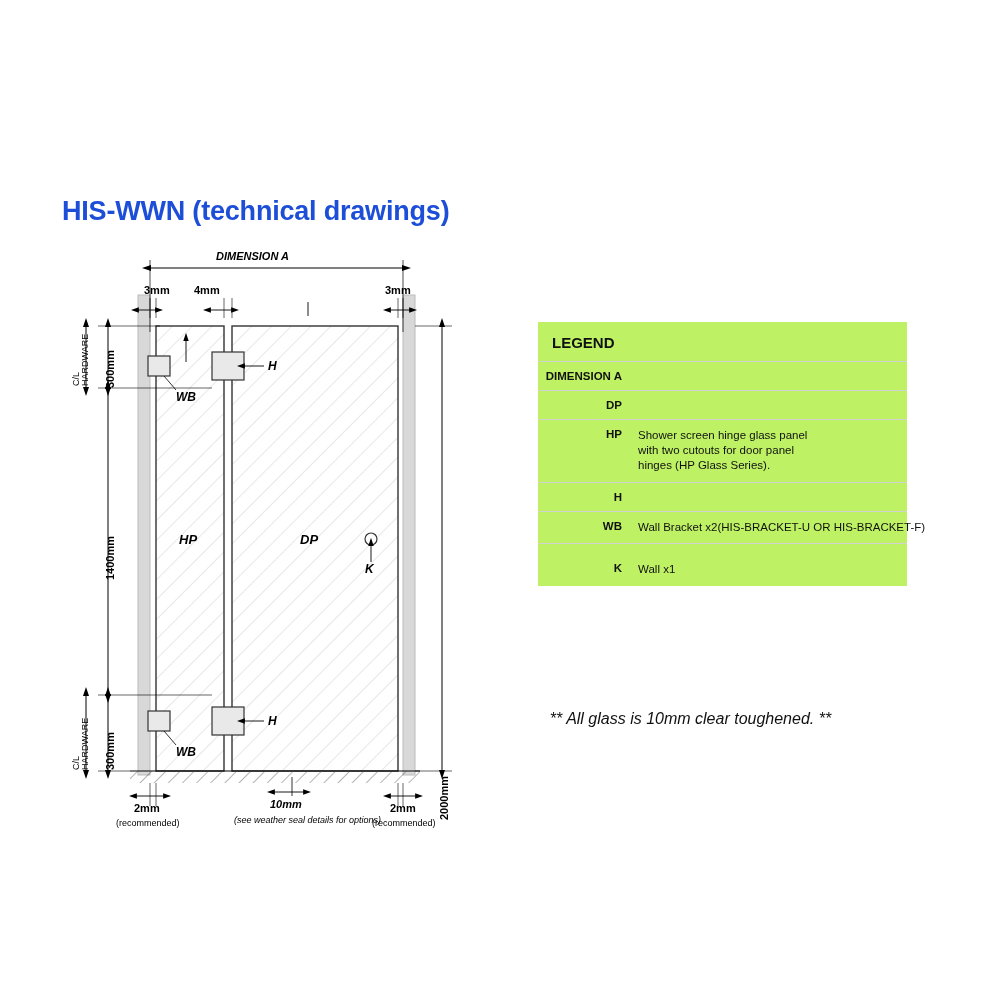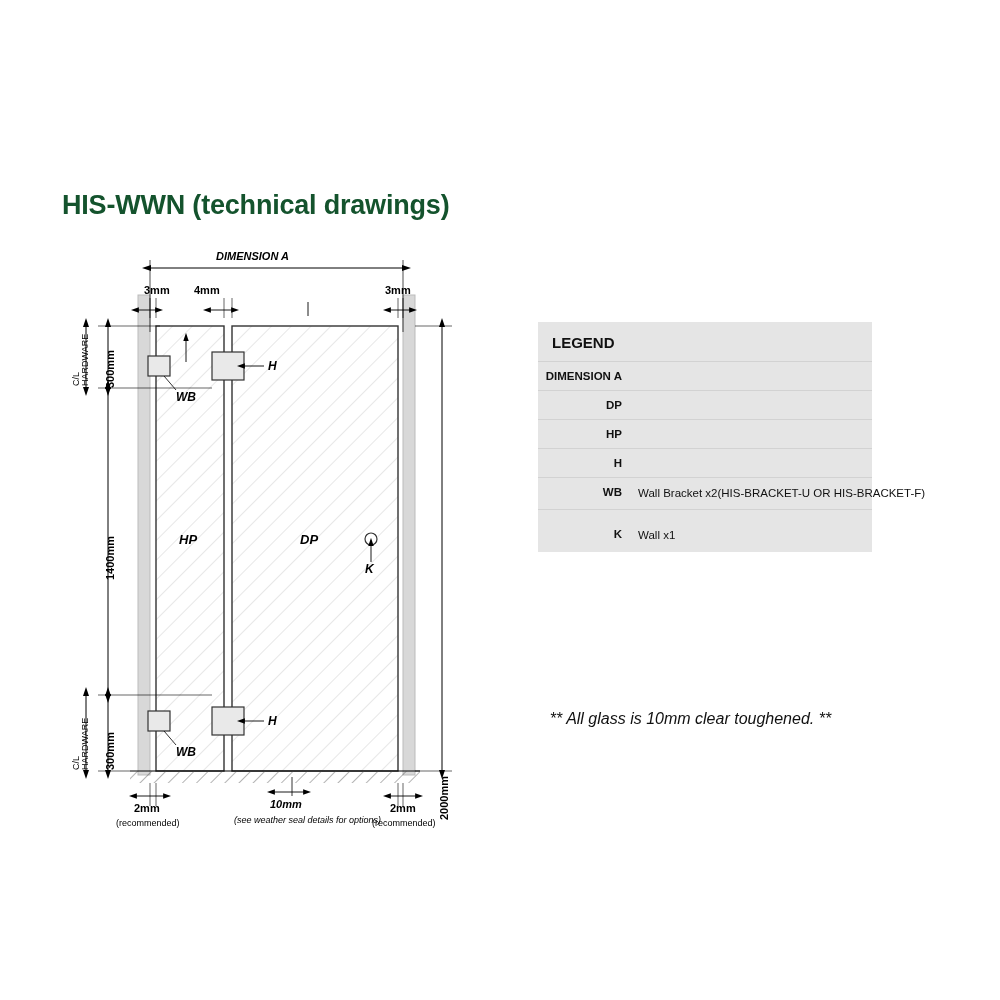--- a/index.html
+++ b/index.html
@@ -12,25 +12,25 @@
     height: 1000px;
     position: relative;
     font-family: "Liberation Sans", sans-serif;
     color: #111111;
     overflow: hidden;
   }
 
   #page-title {
     position: absolute;
     left: 62px;
-    top: 190px;
+    top: 196px;
     font-size: 27px;
     font-weight: bold;
     letter-spacing: -0.2px;
-    color: #14532d;
+    color: #1d4ed8;
   }
 
   
   #drawing {
     position: absolute;
     left: 60px;
     top: 240px;
     width: 470px;
     height: 600px;
   }
@@ -47,22 +47,22 @@
   .vert {
     transform-origin: 0 0;
     transform: rotate(-90deg);
   }
 
   
   #legend {
     position: absolute;
     left: 538px;
     top: 322px;
-    width: 334px;
-    background: #e5e5e5;
+    width: 369px;
+    background: #bef264;
     border: 0;
   }
   #legend .ltitle {
     font-size: 15px;
     font-weight: bold;
     padding: 12px 14px 10px 14px;
     border-bottom: 1px solid #d2d2d2;
   }
   .lrow {
     display: flex;
@@ -237,20 +237,23 @@
   <div class="ltitle">LEGEND</div>
 
   <div class="lrow">
     <div class="lkey">DIMENSION A</div>
   </div>
   <div class="lrow">
     <div class="lkey">DP</div>
   </div>
   <div class="lrow">
     <div class="lkey">HP</div>
+    <div class="lval">Shower screen hinge glass panel
+with two cutouts for door panel
+hinges (HP Glass Series).</div>
   </div>
   <div class="lrow">
     <div class="lkey">H</div>
   </div>
   <div class="lrow">
     <div class="lkey">WB</div>
     <div class="lval wide">Wall Bracket x2(HIS-BRACKET-U OR HIS-BRACKET-F)</div>
   </div>
   <div class="lrow" style="min-height:42px;">
     <div class="lkey" style="padding-top:18px;">K</div>

